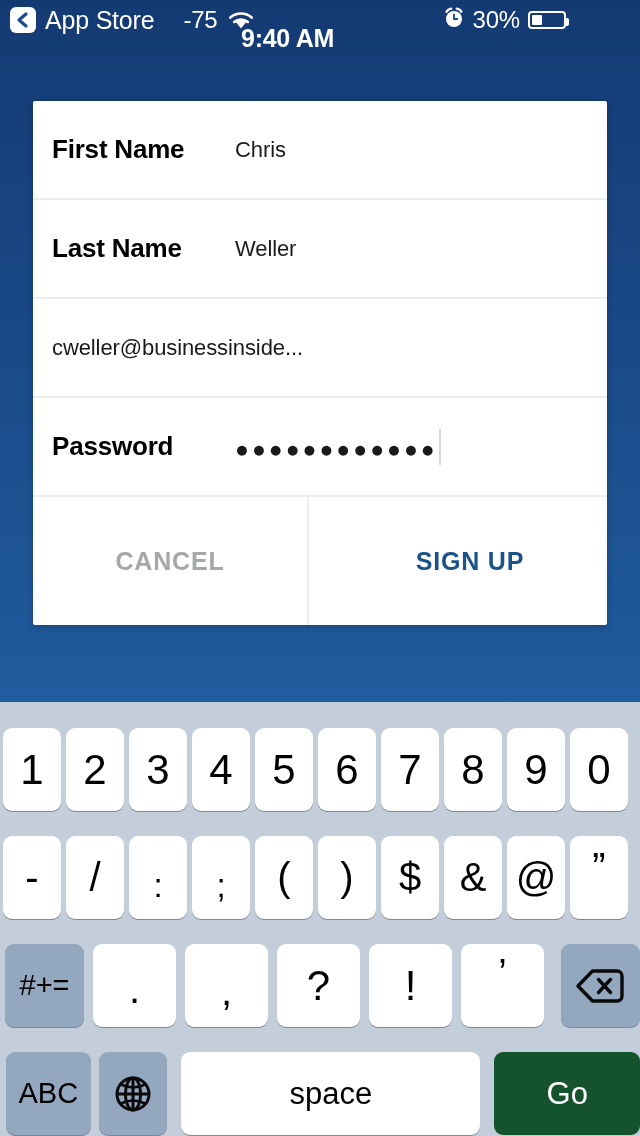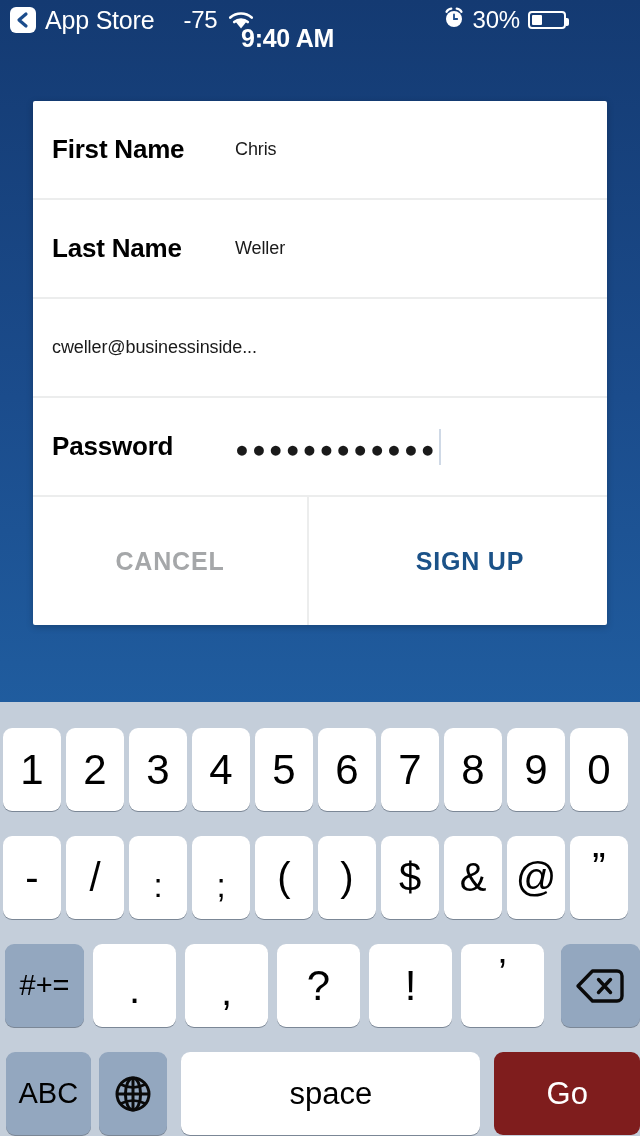--- a/index.html
+++ b/index.html
@@ -121,21 +121,21 @@
   }
   .field-label {
     font-size: 26px;
     font-weight: bold;
     color: #000000;
     letter-spacing: -0.2px;
     width: 183px;
     flex: none;
   }
   .field-value {
-    font-size: 18px;
+    font-size: 22px;
     color: #1a1a1a;
     letter-spacing: -0.1px;
     white-space: nowrap;
     overflow: hidden;
     text-overflow: ellipsis;
     flex: 1;
     padding-right: 14px;
   }
   .field-row.pwd .field-value {
     font-size: 23px;
@@ -201,21 +201,21 @@
     color: #000000;
     cursor: pointer;
     user-select: none;
     box-sizing: border-box;
   }
   .key.dark {
     background: #93a7bf;
     box-shadow: 0 1px 0 rgba(110,122,138,0.85);
   }
   .key.go {
-    background: #7f1d1d;
+    background: #14532d;
     color: #ffffff;
     font-size: 31px;
     box-shadow: none;
   }
   .key.small { font-size: 29px; }
   .key.space { font-size: 31px; }
   .key.symbol { font-size: 40px; }
 
   
   #kb-row-1 .key { width: 58px; margin-left: 5px; }

